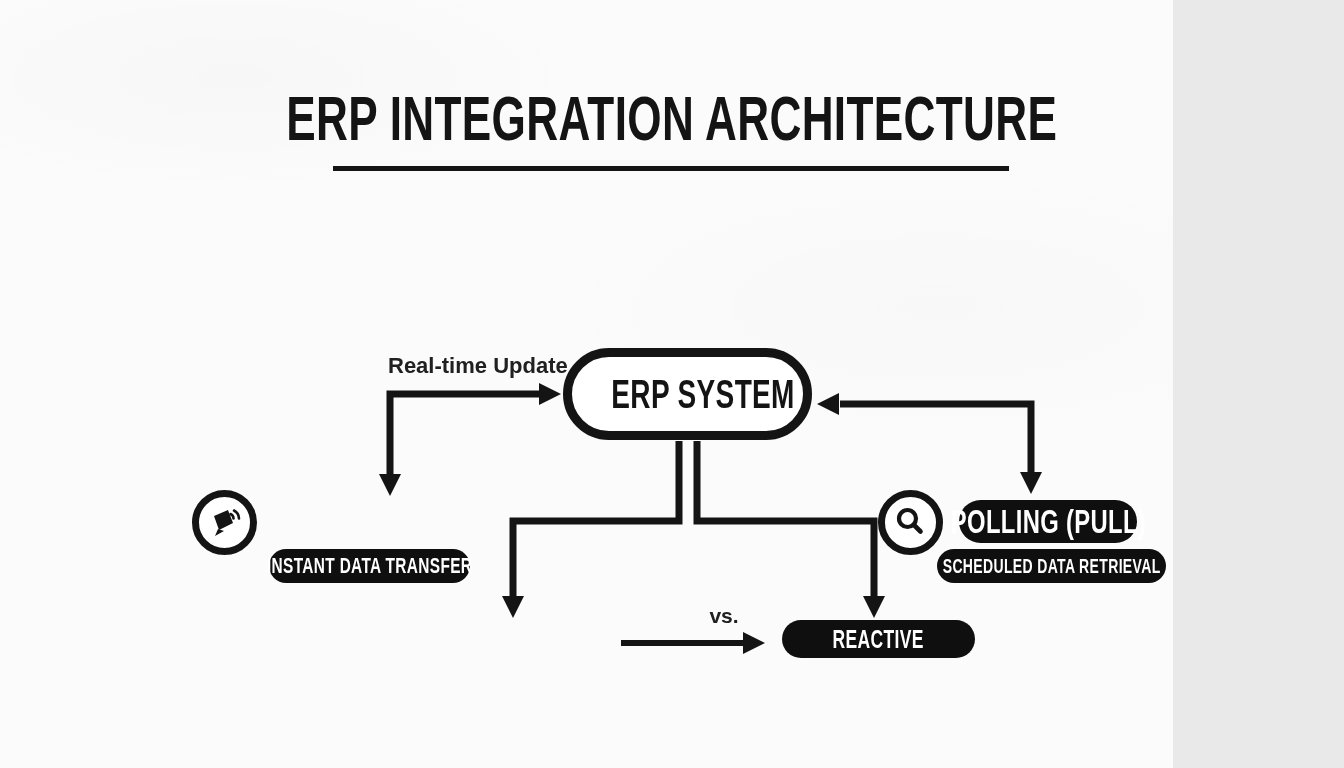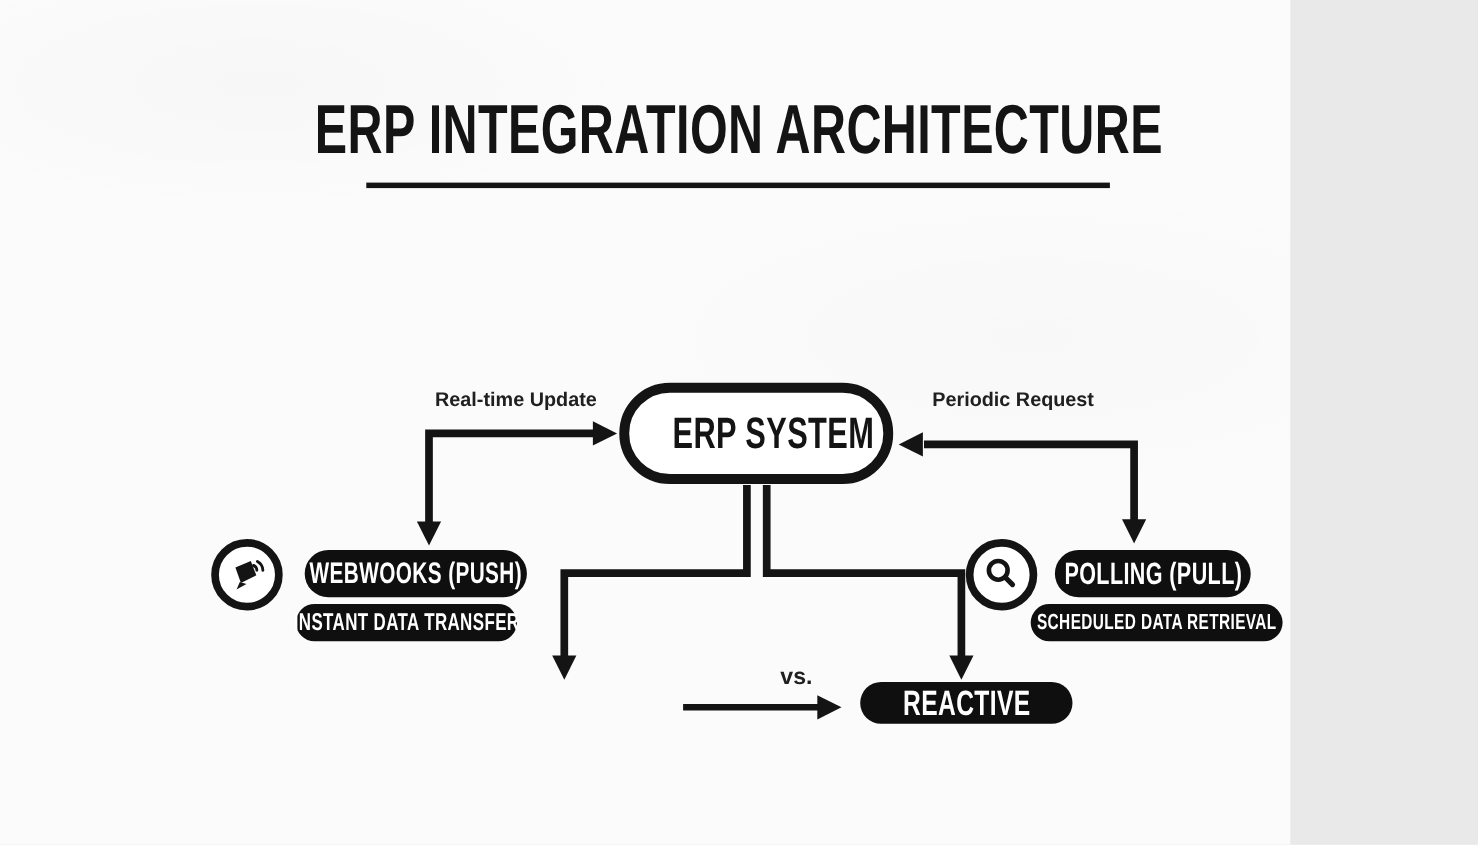--- a/index.html
+++ b/index.html
@@ -43,37 +43,37 @@
   .fillink{fill:var(--ink);stroke:none;}
   
   .erp-node{
     position:absolute;left:563px;top:348px;width:249px;height:92px;
     background:#ffffff;border:9px solid var(--ink);border-radius:46px;
     display:flex;align-items:center;z-index:2;
     color:var(--ink);font-size:40px;
   }
   
   .flow-label{
-    position:absolute;color:#202020;font-size:18px;font-weight:600;
+    position:absolute;color:#202020;font-size:22px;font-weight:600;
     text-align:center;z-index:2;white-space:nowrap;
   }
   .label-realtime{left:388px;top:353px;width:162px;}
   .label-periodic{left:838px;top:353px;width:166px;}
   .label-versus{left:692px;top:604px;width:64px;font-size:21px;}
   
   .pill{
     position:absolute;background:var(--pill);color:var(--pill-text);
     display:flex;align-items:center;justify-content:center;z-index:2;
   }
   .pill-webhooks {left:277px;top:500px;width:202px;height:43px;border-radius:22px;font-size:27px;}
   .pill-instant  {left:269px;top:549px;width:201px;height:34px;border-radius:17px;font-size:22px;}
-  .pill-polling  {left:959px;top:500px;width:178px;height:43px;border-radius:22px;font-size:28px;}
+  .pill-polling  {left:959px;top:500px;width:178px;height:43px;border-radius:22px;font-size:34px;}
   .pill-scheduled{left:937px;top:549px;width:229px;height:34px;border-radius:17px;font-size:20px;}
   .pill-proactive{left:418px;top:620px;width:189px;height:38px;border-radius:19px;font-size:25px;}
-  .pill-reactive {left:782px;top:620px;width:193px;height:38px;border-radius:19px;font-size:32px;}
+  .pill-reactive {left:782px;top:620px;width:193px;height:38px;border-radius:19px;font-size:25px;}
   
   .icon-circle{
     position:absolute;width:65px;height:65px;border:7px solid var(--ink);
     border-radius:50%;background:#ffffff;display:flex;align-items:center;
     justify-content:center;z-index:2;
   }
   .icon-left{left:192px;top:490px;}
   .icon-right{left:878px;top:490px;}
   .icon-circle svg{display:block;}
 </style>
@@ -105,34 +105,30 @@
 
     <path class="stroke-thin" d="M621 643 L744 643"></path>
     <polygon class="fillink" points="765,643 743,632 743,654"></polygon>
   </svg>
 
   <div class="erp-node">
     <span class="cond">ERP SYSTEM</span>
   </div>
 
   <div class="flow-label label-realtime">Real-time Update</div>
-  <div class="flow-label label-periodic">Periodic Request</div>
 
   <div class="icon-circle icon-left">
     <svg width="40" height="40" viewBox="0 0 40 40">
       <polygon points="9,13 23,7 28,20 14,27" fill="var(--ink)"></polygon>
       <polygon points="13,26 10,33 19,28" fill="var(--ink)"></polygon>
       <path d="M25.5 11 A 5 5 0 0 1 28.5 15.5" fill="none" stroke="var(--ink)" stroke-width="2.6" stroke-linecap="round"></path>
       <path d="M29 7.5 A 9.5 9.5 0 0 1 34 15.5" fill="none" stroke="var(--ink)" stroke-width="2.6" stroke-linecap="round"></path>
     </svg>
   </div>
 
-  <div class="pill pill-webhooks">
-    <span class="cond">WEBWOOKS (PUSH)</span>
-  </div>
   <div class="pill pill-instant">
     <span class="cond">INSTANT DATA TRANSFER</span>
   </div>
 
   <div class="icon-circle icon-right">
     <svg width="40" height="40" viewBox="0 0 40 40">
       <circle cx="16.5" cy="15.5" r="8.5" fill="none" stroke="var(--ink)" stroke-width="4.2"></circle>
       <line x1="23" y1="22" x2="29.5" y2="28.5" stroke="var(--ink)" stroke-width="4.6" stroke-linecap="round"></line>
     </svg>
   </div>

